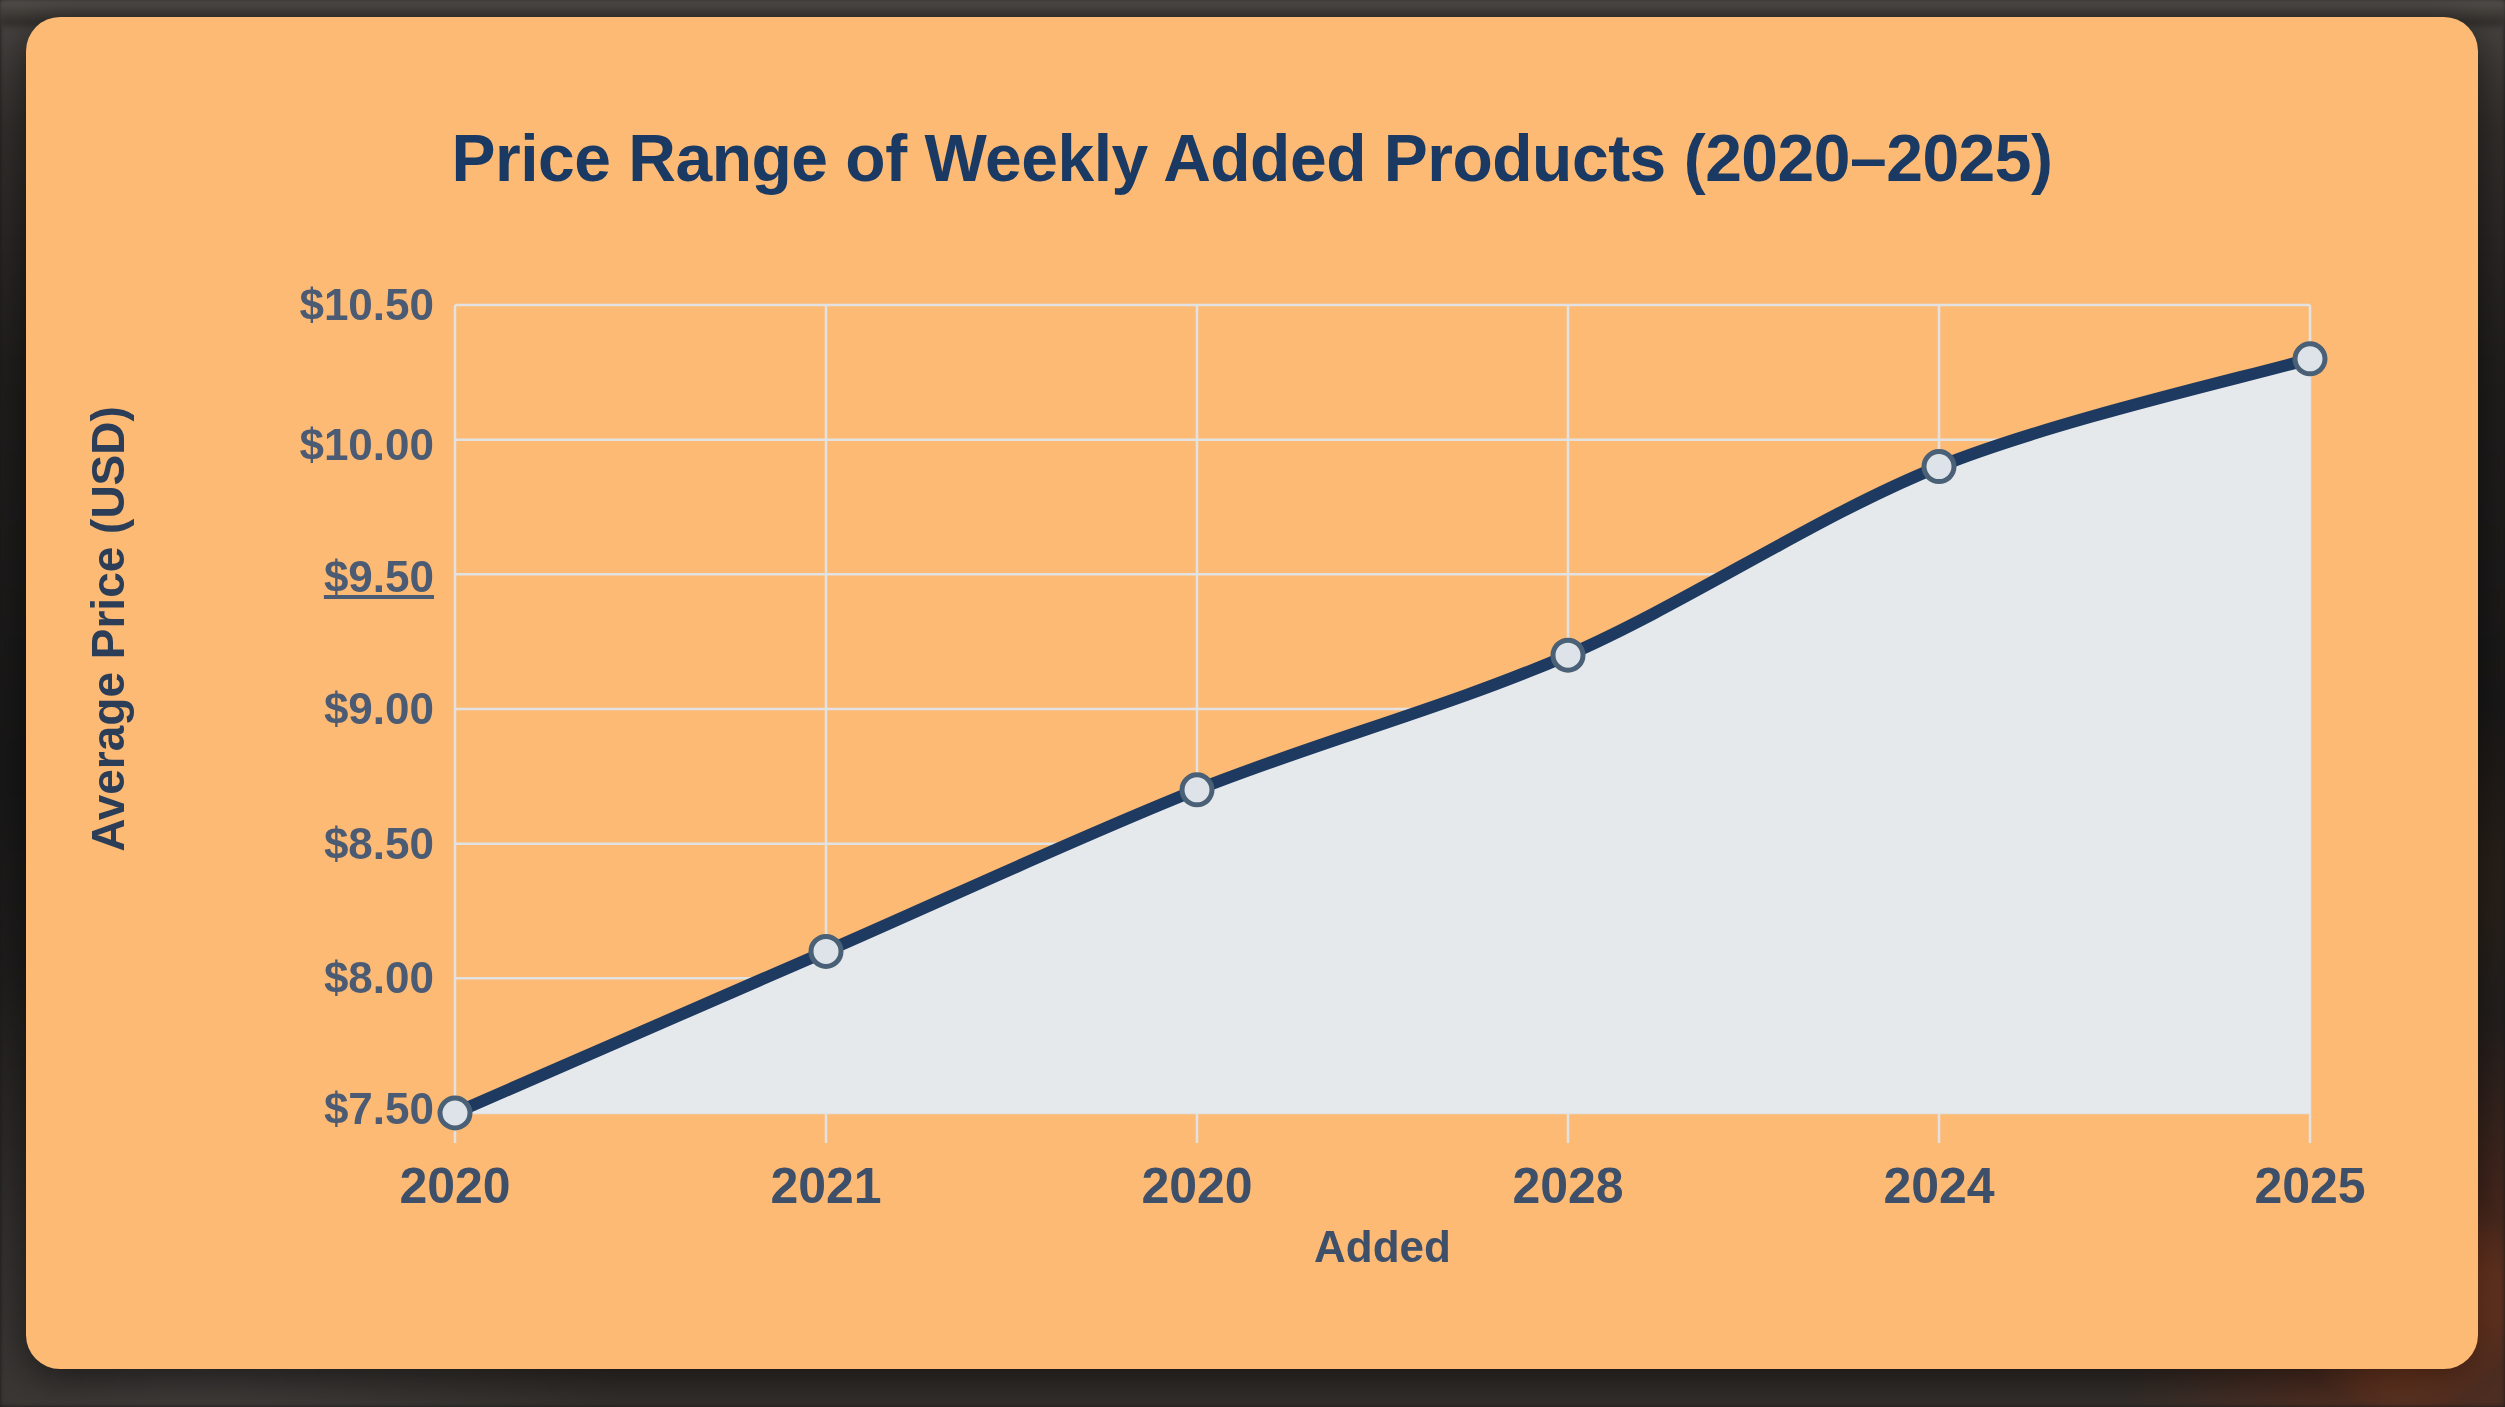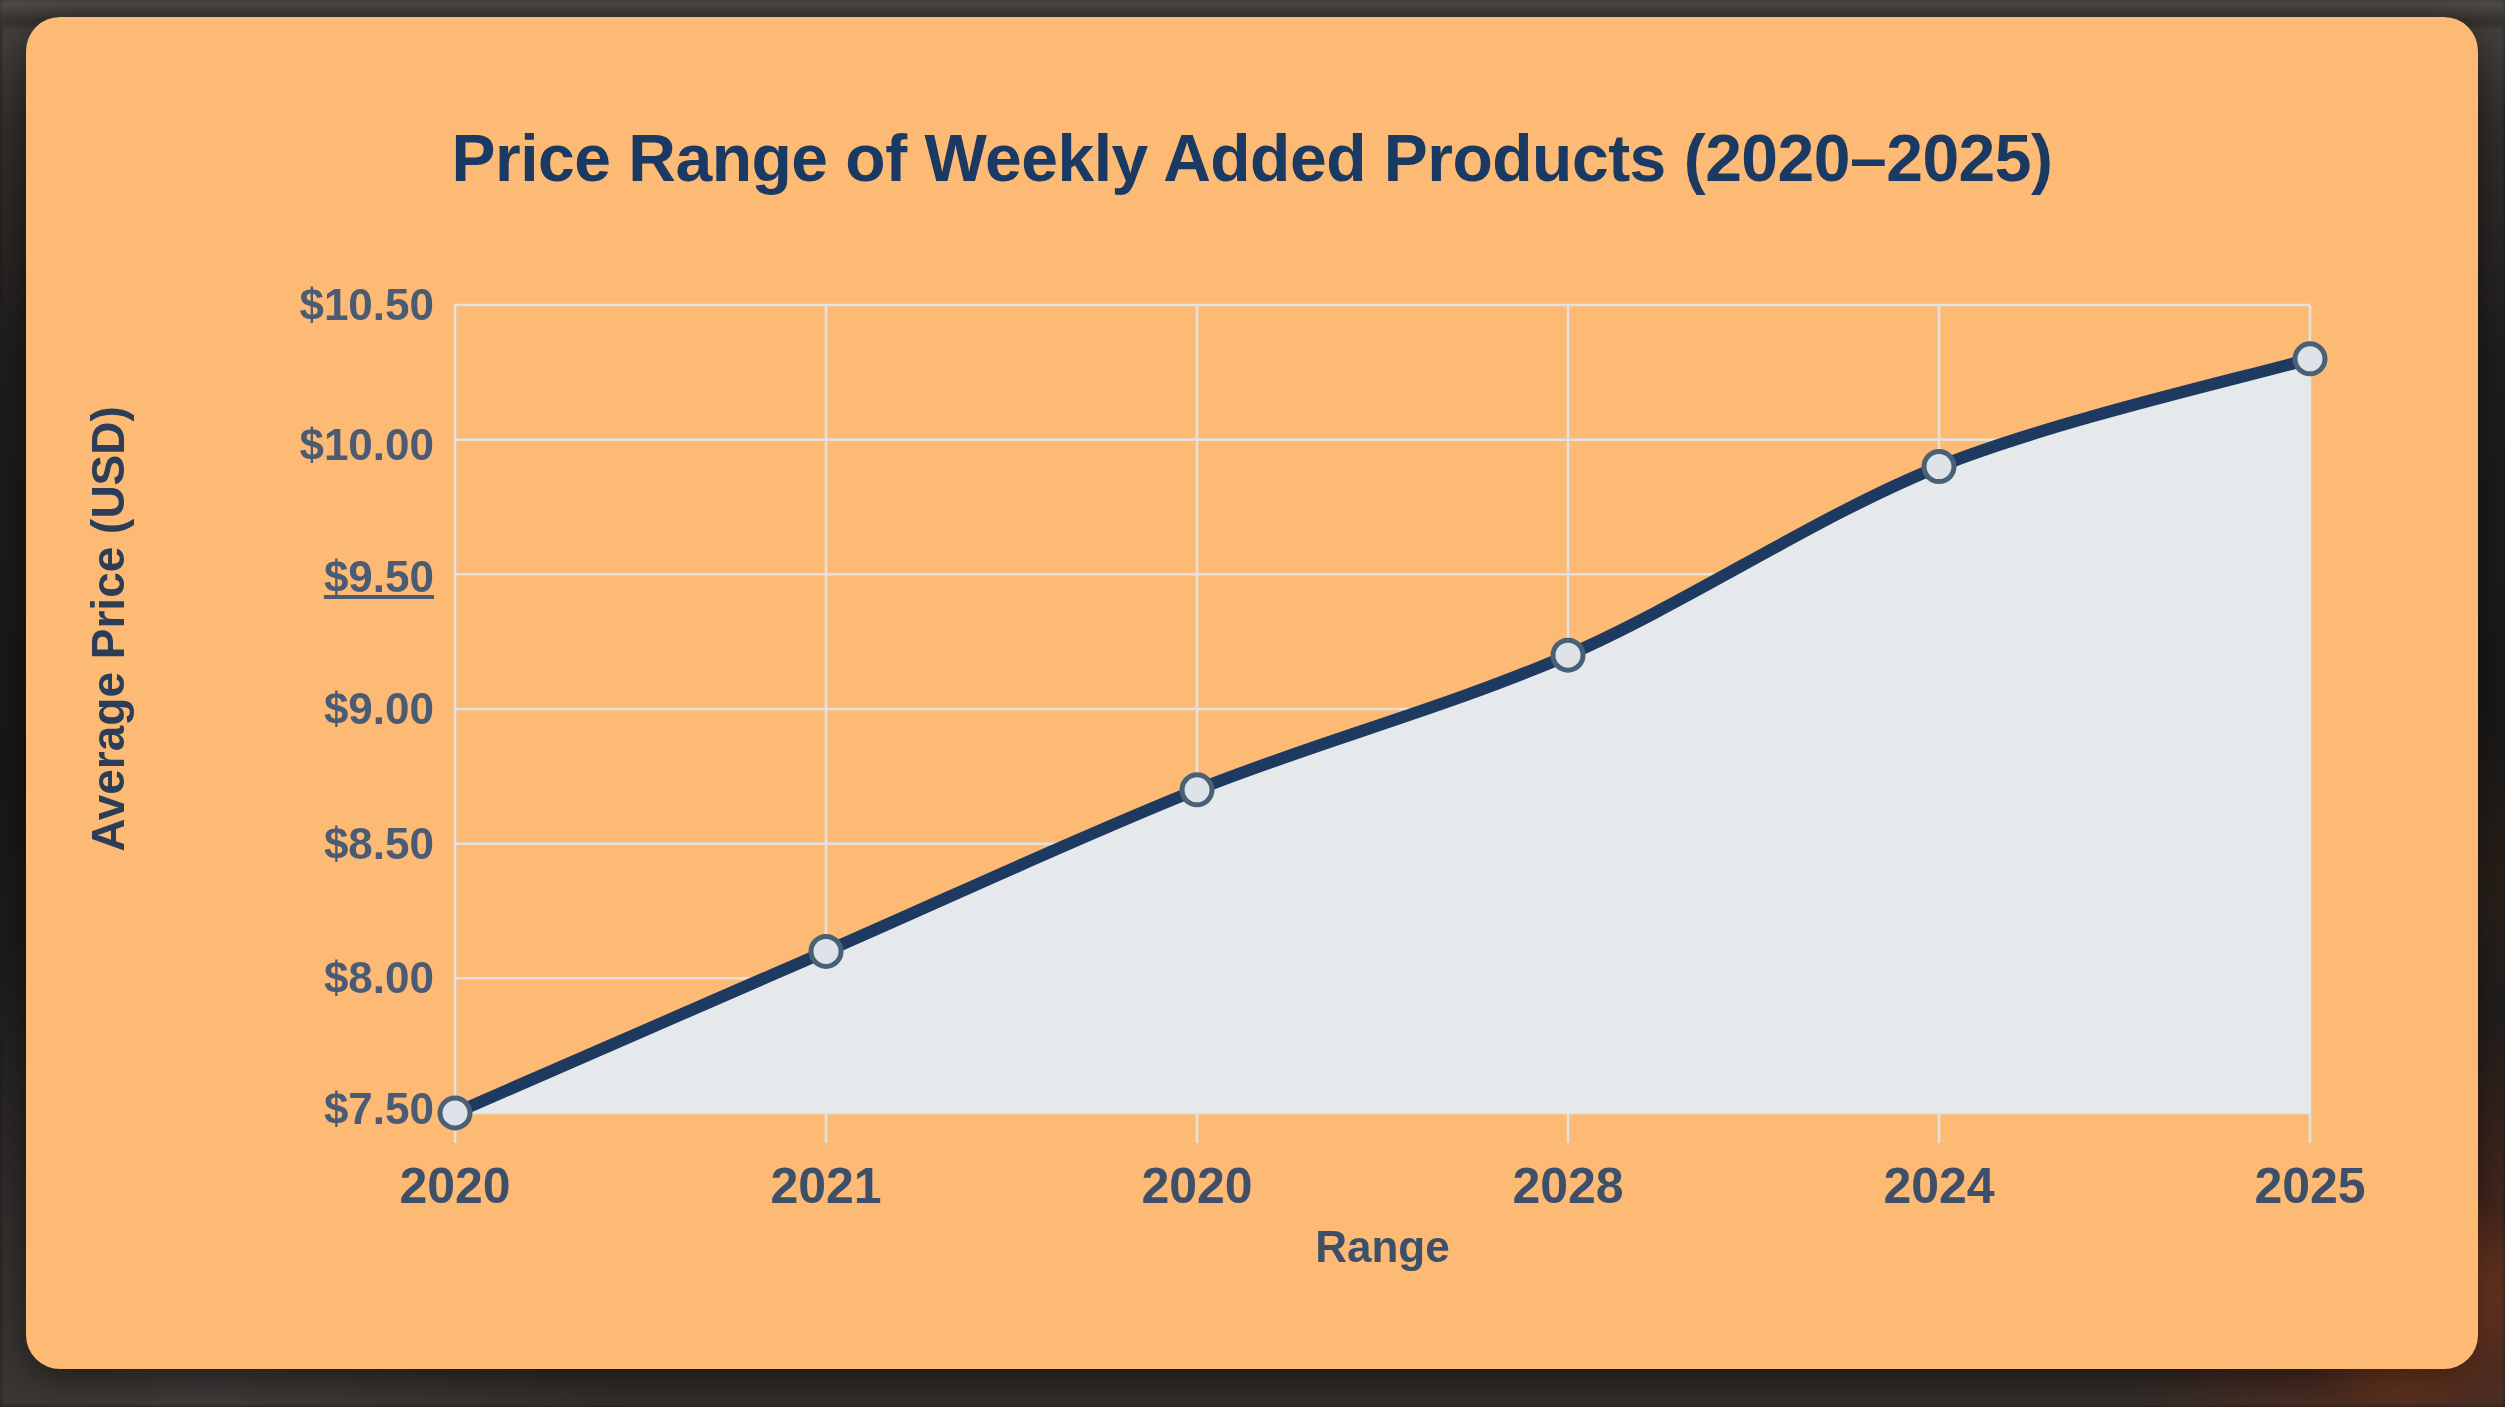--- a/index.html
+++ b/index.html
@@ -214,16 +214,16 @@
 
     <div class="xtick-row" id="xtick-row">
         <div class="xtick-label" style="left: 0px;">2020</div>
         <div class="xtick-label" style="left: 371px;">2021</div>
         <div class="xtick-label" style="left: 742px;">2020</div>
         <div class="xtick-label" style="left: 1113px;">2028</div>
         <div class="xtick-label" style="left: 1484px;">2024</div>
         <div class="xtick-label" style="left: 1855px;">2025</div>
       </div>
 
-    <div class="xaxis-title">Range</div>
+    <div class="xaxis-title">Added</div>
 
   </div>
 </div>
 
 </body></html>

